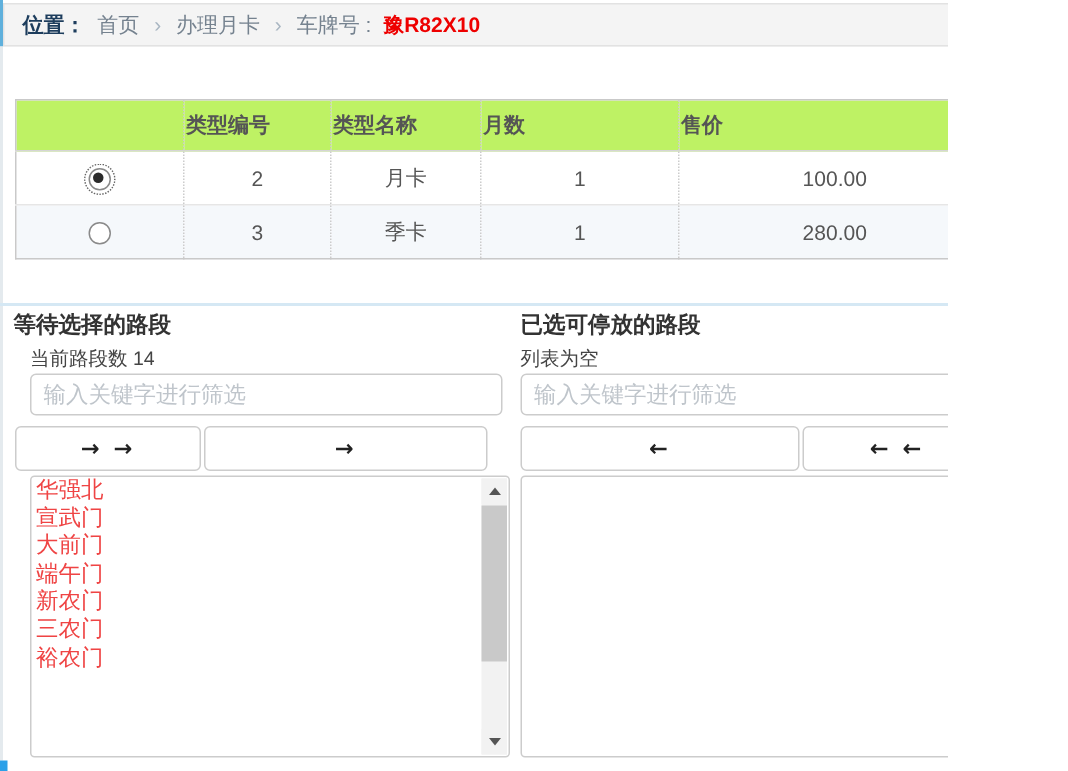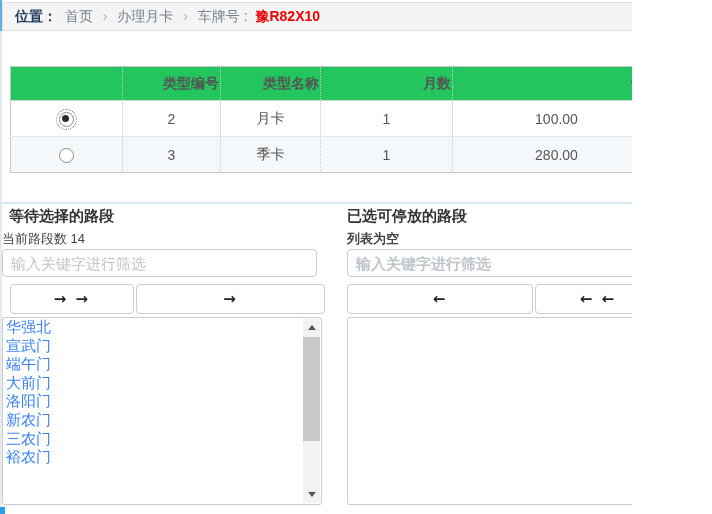--- a/index.html
+++ b/index.html
@@ -15,22 +15,22 @@
   .crumb-label{font-weight:bold;color:#1d3d5d;}
   .crumb-link{color:#75828f;text-decoration:none;margin:0 4px;cursor:pointer;}
   .crumb-sep{color:#a9b6c2;margin:0 2px;}
   .crumb-plate-label{color:#75828f;margin-left:4px;}
   .crumb-plate{color:#ee0000;font-weight:bold;margin-left:4px;}
   
   .prompt{position:absolute;left:8px;top:49px;color:#444;}
   
   .card-table{position:absolute;left:10px;top:66px;width:650px;border-collapse:collapse;
               border:1px solid #c9c9c9;table-layout:fixed;}
-  .card-table th{height:31px;background:#22c55e;font-weight:bold;color:#555;
-                 border-bottom:1px solid #d5d5d5;text-align:right;}
+  .card-table th{height:31px;background:#bef264;font-weight:bold;color:#555;
+                 border-bottom:1px solid #d5d5d5;text-align:left;}
   .card-table td{height:33px;text-align:center;color:#555;border-top:1px solid #e6e6e6;}
   .card-table th + th, .card-table td + td{border-left:1px dotted #ccc;}
   .card-table tr.stripe td{background:#f5f8fb;}
   
   .radio{display:inline-block;width:13px;height:13px;border:1px solid #8a8a8a;border-radius:50%;
          background:#fff;position:relative;vertical-align:middle;cursor:pointer;}
   .radio.selected::after{content:'';position:absolute;left:2px;top:2px;width:7px;height:7px;
          background:#2b2b2b;border-radius:50%;}
   .radio.focused{outline:1px dotted #666;outline-offset:2px;}
   
@@ -41,35 +41,35 @@
   .filter-input{position:absolute;top:249px;height:28px;border:1px solid #ccc;border-radius:4px;
                 box-sizing:border-box;padding:0 8px;font-size:15px;color:#333;outline:none;
                 font-family:"Liberation Sans","DejaVu Sans",sans-serif;}
   .filter-input::placeholder{color:#bfc5cb;opacity:1;}
   .move-btn{position:absolute;top:284px;height:30px;background:#fff;border:1px solid #ccc;
             border-radius:4px;box-sizing:border-box;display:flex;align-items:center;justify-content:center;
             font-family:"DejaVu Sans",sans-serif;font-size:15px;font-weight:bold;color:#222;
             cursor:pointer;letter-spacing:2px;padding:0;}
   .listbox{position:absolute;top:317px;height:188px;background:#fff;border:1px solid #ccc;
            border-radius:3px;box-sizing:border-box;overflow:hidden;}
-  .lb-item{height:18.6px;line-height:18.6px;font-size:15px;color:#3b82f6;padding-left:3px;
+  .lb-item{height:18.6px;line-height:18.6px;font-size:15px;color:#ef4444;padding-left:3px;
            white-space:nowrap;cursor:default;}
   
   .sb{position:absolute;top:1px;bottom:1px;right:1px;width:17px;background:#f2f2f2;}
   .sb-btn{position:absolute;left:0;width:17px;height:17px;background:#f2f2f2;
           display:flex;align-items:center;justify-content:center;}
   .sb-up{top:0;} .sb-down{bottom:0;}
   .sb-thumb{position:absolute;left:0;top:18px;width:17px;height:104px;background:#c9c9c9;}
   .tri{width:0;height:0;}
   .tri-up{border-left:4px solid transparent;border-right:4px solid transparent;border-bottom:5px solid #555;}
   .tri-down{border-left:4px solid transparent;border-right:4px solid transparent;border-top:5px solid #555;}
   .sb-light .tri-up{border-bottom-color:#c9c9c9;}
   .sb-light .tri-down{border-top-color:#c9c9c9;}
   
-  .lp{left:2px;} .rp{left:347px;font-weight:bold;}
+  .lp{left:20px;} .rp{left:347px;}
   .lp-title{left:9px;} .rp-title{left:347px;}
 </style>
 </head>
 <body>
 
 <div class="page">
 
   <div class="edge-a"></div>
   <div class="edge-b"></div>
   <div class="edge-c"></div>
@@ -123,23 +123,22 @@
   <div class="hr-blue"></div>
 
   <div class="panel-title lp-title">等待选择的路段</div>
   <div class="panel-sub lp">当前路段数 14</div>
   <input class="filter-input lp" style="width: 315px;" placeholder="输入关键字进行筛选">
   <button class="move-btn" style="left:10px;width:124px">→ →</button>
   <button class="move-btn" style="left:136px;width:189px">→</button>
   <div class="listbox lp" style="width:320px">
     <div class="lb-item">华强北</div>
     <div class="lb-item">宣武门</div>
+    <div class="lb-item">大前门</div>
     <div class="lb-item">端午门</div>
-    <div class="lb-item">大前门</div>
-    <div class="lb-item">洛阳门</div>
     <div class="lb-item">新农门</div>
     <div class="lb-item">三农门</div>
     <div class="lb-item">裕农门</div>
     <div class="sb">
       <div class="sb-btn sb-up">
           <span class="tri tri-up"></span>
         </div>
       <div class="sb-thumb"></div>
       <div class="sb-btn sb-down">
           <span class="tri tri-down"></span>

